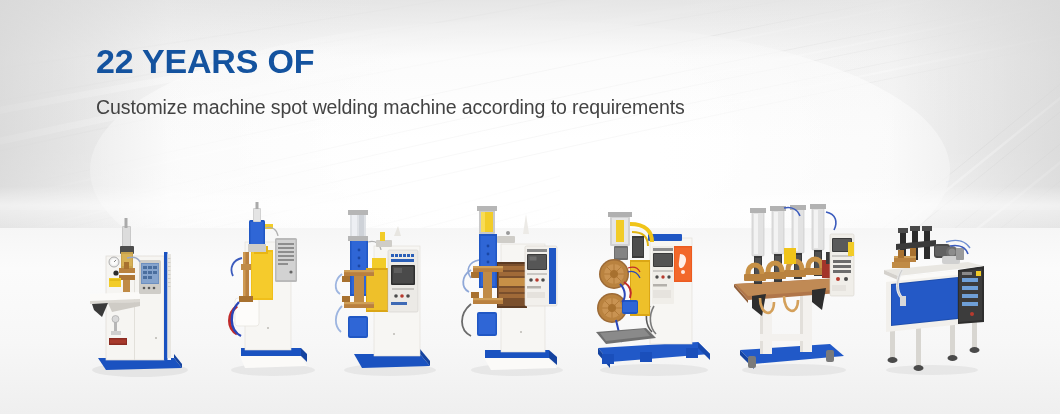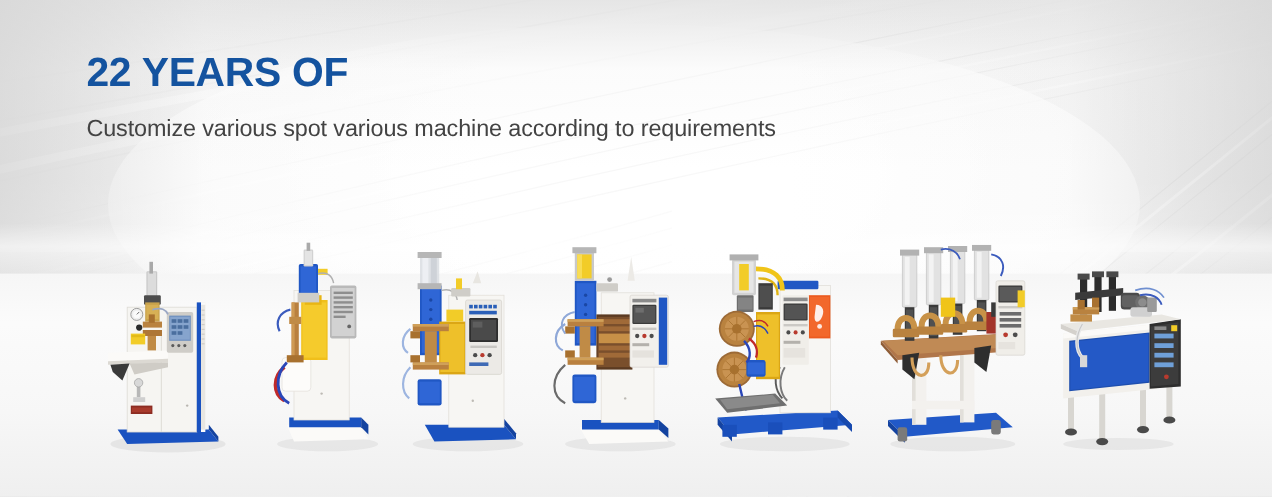--- a/index.html
+++ b/index.html
@@ -45,21 +45,21 @@
   .horizon {
     position:absolute; left:0; right:0; top:186px; height:48px;
     background:linear-gradient(to bottom, rgba(255,255,255,0) 0%, rgba(255,255,255,.55) 40%, rgba(252,252,252,.2) 100%);
   }
   .floor {
     position:absolute; left:0; right:0; top:228px; bottom:0;
     background:linear-gradient(to bottom, #f6f6f6 0%, #fbfbfb 22%, #f7f7f7 62%, #efefef 100%);
   }
 
   
-  .copy { position:absolute; left:72px; top:40px; width:700px; }
+  .copy { position:absolute; left:96px; top:40px; width:700px; }
   .headline {
     color:#14539f;
     font-size:34px;
     font-weight:bold;
     line-height:1.28;
     letter-spacing:-0.2px;
     white-space:nowrap;
   }
   .headline .l2 { letter-spacing:-0.3px; }
   .subtitle {
@@ -148,21 +148,21 @@
 
   <div class="bg-vgrad"></div>
   <div class="bg-sides"></div>
   <div class="horizon"></div>
   <div class="floor"></div>
 
   <div class="copy">
     <div class="headline">
       <div>22 YEARS OF</div>
     </div>
-    <div class="subtitle">Customize various spot various machine according to requirements</div>
+    <div class="subtitle">Customize machine spot welding machine according to requirements</div>
   </div>
 
   <div class="machines">
 
     <svg class="machine" style="left:78px; top:218px;" width="115" height="160" viewBox="0 0 115 160">
       <ellipse cx="62" cy="152" rx="48" ry="7" fill="#d9d9d9" opacity="0.55"></ellipse>
 
       <polygon points="20,140 96,140 104,150 28,152" fill="#1a52c0"></polygon>
       <polygon points="96,140 104,150 104,146 96,136" fill="#1443a0"></polygon>
 

